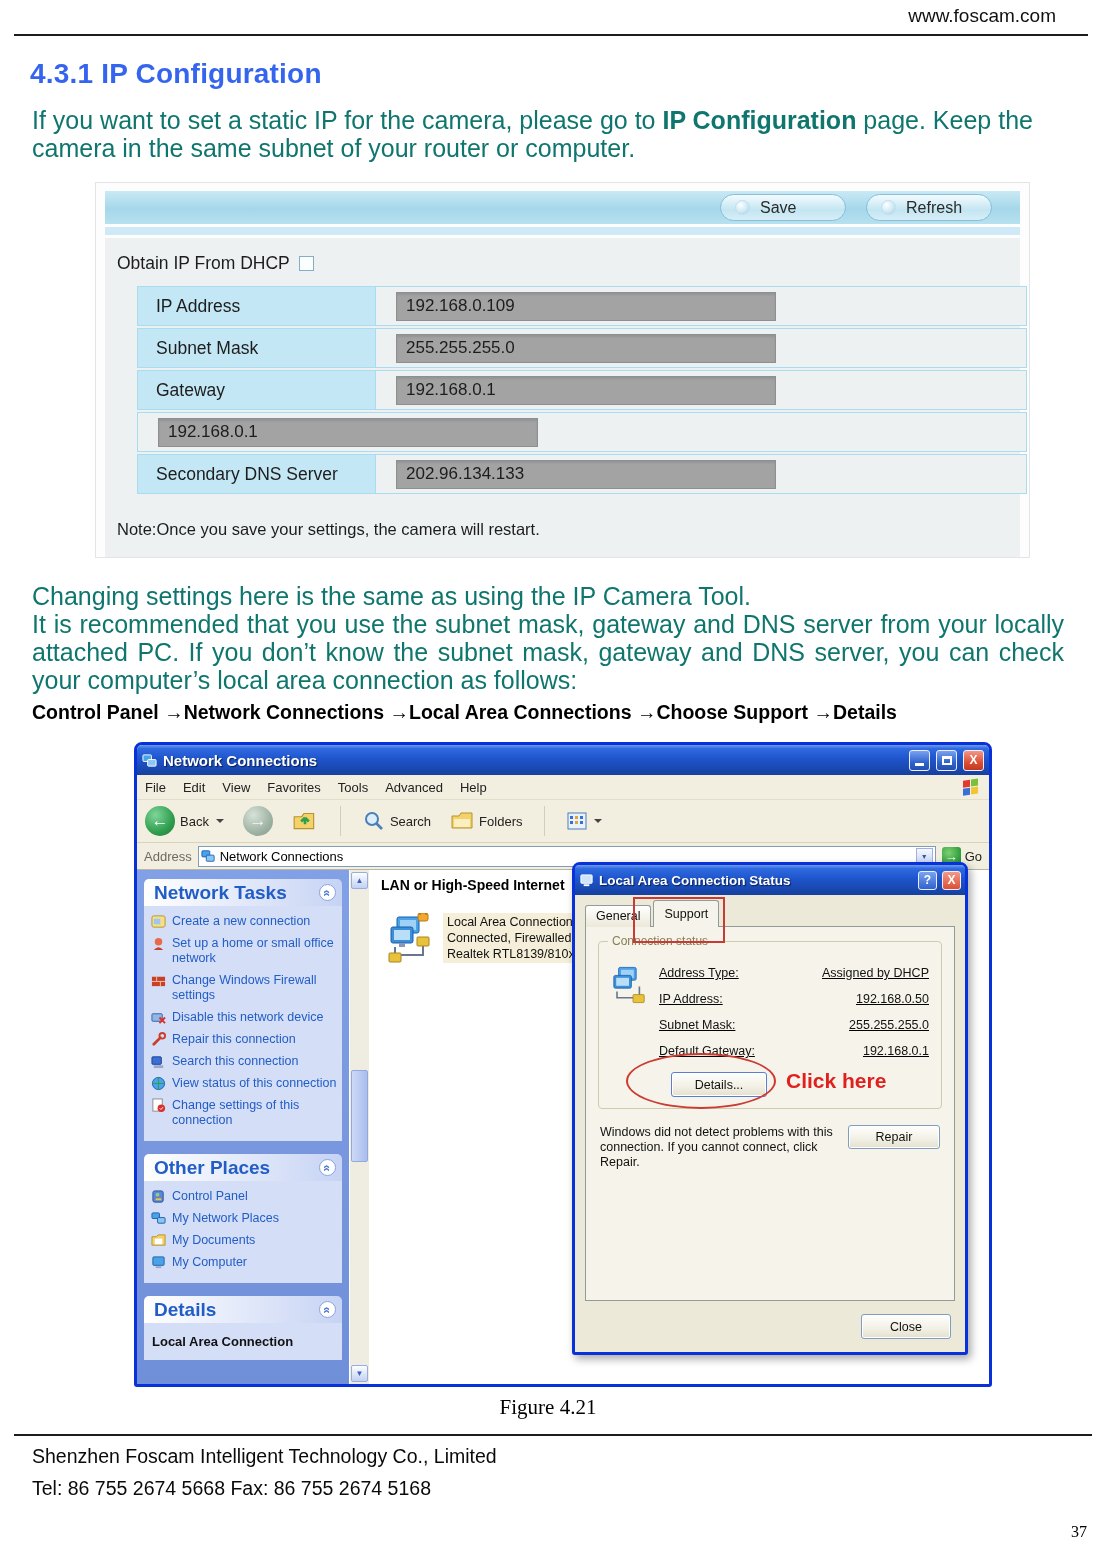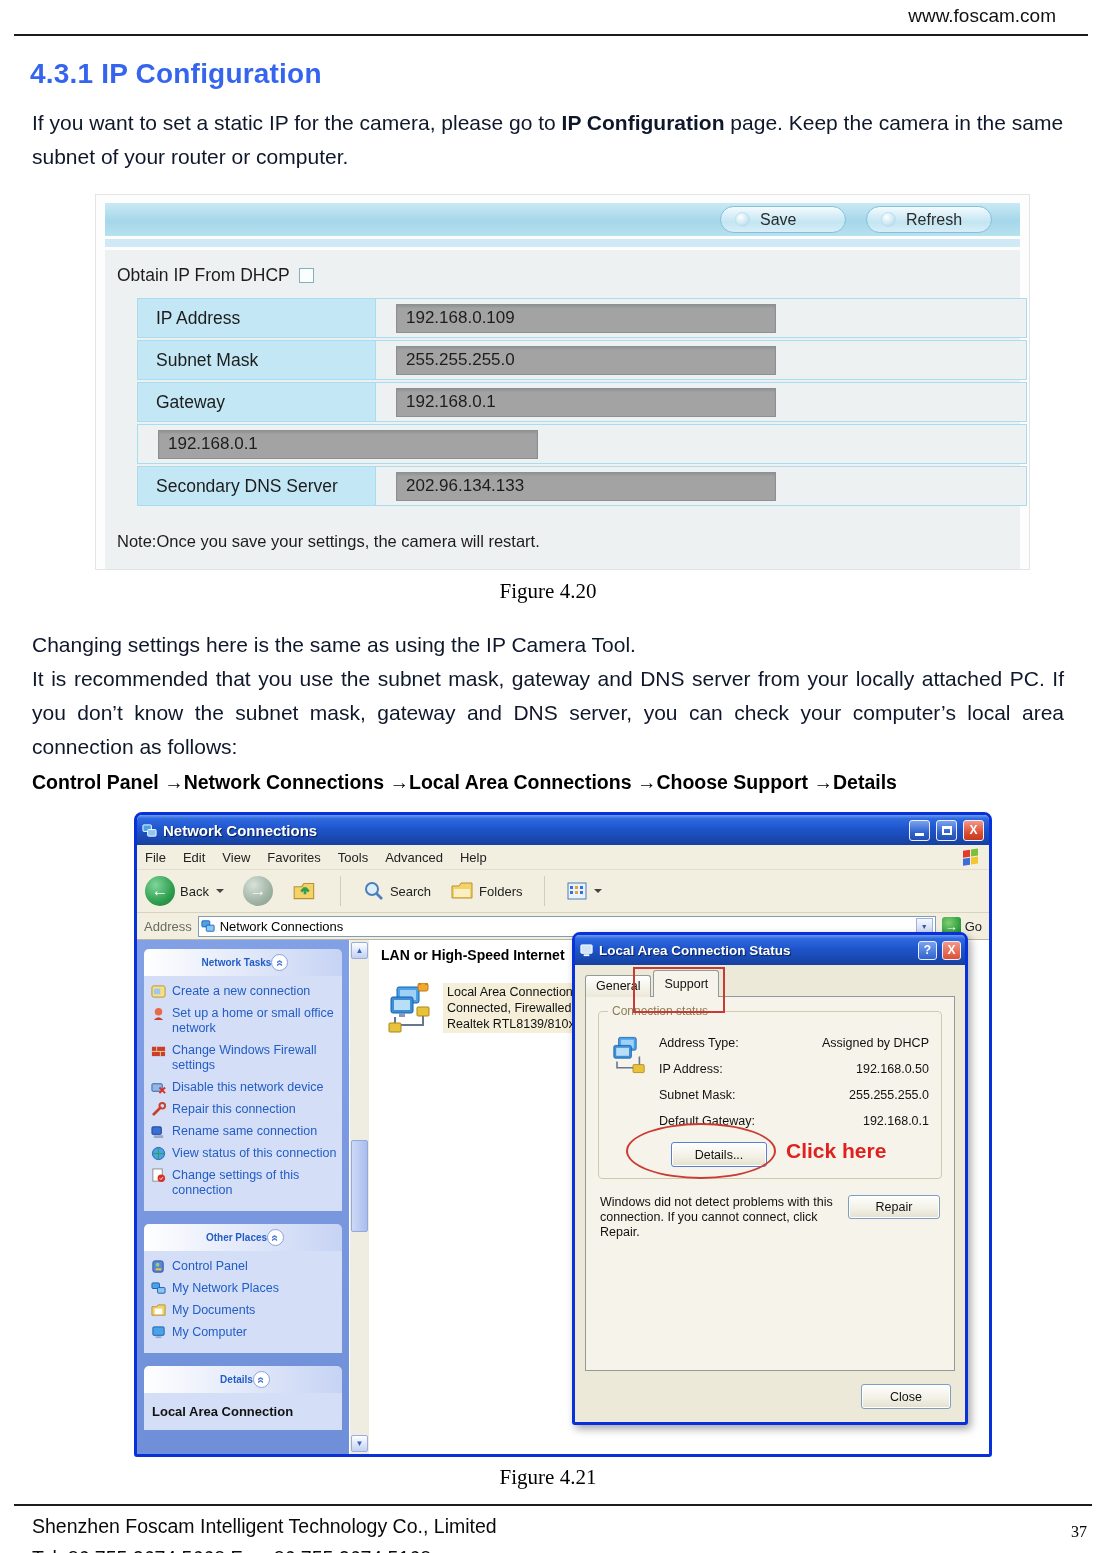--- a/index.html
+++ b/index.html
@@ -6,21 +6,21 @@
   html,body { background:#fff; }
   .page {
     position: relative; width: 1096px; height: 1553px; overflow: hidden;
     background: #fff; font-family: "Liberation Sans", sans-serif; color: #000;
   }
   
   .hdr { padding: 5px 40px 0 0; text-align: right; font-size: 19px; color:#111; }
   .hdr-rule { margin: 7px 8px 0 14px; border-top: 2px solid #1c1c1c; }
   
   h1.sec { margin: 22px 0 0 30px; font-size: 28px; font-weight: bold; color: #3565ee; letter-spacing:.2px; }
-  p.body-p { margin: 16px 32px 0 32px; font-size: 21px; line-height: 34px; color:#0f172a; }
+  p.body-p { margin: 16px 32px 0 32px; font-size: 25px; line-height: 28px; color:#0f766e; }
   p.just { text-align: justify; }
   p.nav-line { margin: 0 32px; font-size: 19.5px; line-height: 36px; font-weight: bold; }
   .caption { text-align:center; font-family:"Liberation Serif", serif; font-size: 21px; color:#000; }
   
   .fig420 { margin: 20px 0 0 95px; width: 935px; background:#fdfdfd; border:1px solid #e4e4e4; padding: 8px 9px 0 9px; }
   .f20-bar { height: 33px; background: linear-gradient(180deg,#c9e9f5,#a5d7ea 55%,#b7e1ef);
              display:flex; align-items:center; justify-content:flex-end; gap:20px; padding-right:28px; }
   .f20-btn { width:126px; height:27px; border-radius:14px; border:1px solid #85c0d8;
              background: linear-gradient(180deg,#f4fbfe,#c3e5f2 60%,#d8eef8);
              display:flex; align-items:center; gap:10px; padding-left:14px; cursor:pointer; }
@@ -77,22 +77,22 @@
   .addr-drop::before { content:"\25BC"; font-size:7px; color:#35579e; }
   .go-ico { width:19px; height:19px; border-radius:3px; background: radial-gradient(circle at 35% 30%, #7ecf72, #2f9e3e 65%, #1e7c2c);
             display:flex; align-items:center; justify-content:center; color:#fff; font-size:13px; }
   .go-ico::before { content:"\2192"; }
   .go-wrap { display:flex; align-items:center; gap:4px; color:#222; cursor:pointer; }
   .xp-main { position:relative; display:flex; height: 514px; background:#fff; }
   
   .sb { width: 212px; background: linear-gradient(180deg,#82a0e6,#6f8fd8); padding: 9px 7px; overflow:hidden; flex:none; }
   .sb-panel { margin-bottom: 13px; }
   .sb-head { height: 27px; background: linear-gradient(90deg,#ffffff,#c6d3f4); border-radius: 5px 5px 0 0;
-             display:flex; align-items:center; justify-content:center; padding: 0 6px 0 10px;
-             color:#215dc6; font-weight:bold; font-size:10px; cursor:pointer; }
+             display:flex; align-items:center; justify-content:space-between; padding: 0 6px 0 10px;
+             color:#215dc6; font-weight:bold; font-size:19px; cursor:pointer; }
   .chev { width:17px; height:17px; border-radius:50%; background:#fff; border:1px solid #8aa3de;
           display:flex; align-items:center; justify-content:center; }
   .chev::before { content:"\00AB"; color:#4f7ad0; font-weight:bold; font-size:12px; transform: rotate(90deg); display:block; line-height:1; }
   .sb-body { background:#d5def7; padding: 8px 4px 6px 7px; }
   .sb-item { display:flex; align-items:flex-start; gap:6px; margin-bottom: 7px; color:#215dc6; font-size:12.5px; line-height:15px; cursor:pointer; }
   .ti { width:15px; height:15px; flex:none; margin-top:0; }
   .sb-det { background:#d5def7; padding: 11px 8px; font-weight:bold; font-size:13px; color:#111; }
   
   .scrollcol { width: 20px; background:#efede1; border-left:1px solid #fff; display:flex; flex-direction:column; align-items:center; flex:none; }
   .scr-btn { width:17px; height:17px; margin:2px 0; background:linear-gradient(#fdfeff,#c2d0f2); border:1px solid #98acdd; border-radius:2px;
@@ -119,21 +119,21 @@
              display:flex; align-items:center; justify-content:center; cursor:pointer; }
   .dlg-tabs { position:relative; display:flex; align-items:flex-end; height: 32px; padding: 0 10px; }
   .tab { font-size:12.5px; color:#111; border:1px solid #919b9c; border-bottom:none; border-radius:3px 3px 0 0;
          background: linear-gradient(#ffffff,#ece9d8); padding: 3px 10px; height:22px; margin-right:2px; cursor:pointer; position:relative; z-index:1; }
   .tab.active { background:#f6f4ea; height:27px; padding-top:6px; z-index:2; }
   .tab-hl { position:absolute; left: 58px; top: 2px; width: 92px; height: 46px; border: 2px solid #c93a35; z-index:3; pointer-events:none; }
   .dlg-page { margin: 0 10px; height: 375px; background:#f6f4ea; border:1px solid #919b9c; margin-top:-1px; position:relative; }
   .gbox { position: relative; margin: 14px 12px 0 12px; height: 168px; border:1px solid #cfcbae; border-radius:4px; padding: 22px 12px 0 10px; }
   .gb-legend { position:absolute; top:-8px; left:9px; background:#f6f4ea; padding:0 4px; font-size:12px; color:#8a7c54; }
   .gb-flex { display:flex; gap:10px; }
-  .gb-rows { flex:1; margin-top:2px; }
+  .gb-rows { flex:1; margin-top:2px;text-decoration:underline; }
   .gb-row { display:flex; justify-content:space-between; font-size:12.5px; color:#111; margin-bottom: 12px; }
   .xpbtn { background: linear-gradient(180deg,#fefefe,#f2f0e4 60%,#e3e0cf); border:1px solid #7d9ebe; border-radius:3px;
            font-family:"Liberation Sans",sans-serif; font-size:12.5px; color:#111; cursor:pointer;
            box-shadow: inset 0 0 0 1px #fff; }
   .details-btn { display:block; width: 96px; height: 25px; margin: 2px 0 0 62px; border:1px solid #5a7fd0; }
   .red-ellipse { position:absolute; left: 40px; top: 126px; width: 150px; height: 56px;
                  border:2px solid #cc3b33; border-radius: 50%; pointer-events:none; }
   .click-here { position:absolute; left: 200px; top: 142px; color:#e01f1f; font-weight:bold; font-size:21px; }
   .repair-row { display:flex; align-items:flex-start; margin: 16px 14px 0 14px; }
   .repair-text { width: 235px; font-size:12.5px; line-height:15px; color:#111; }
@@ -200,21 +200,20 @@
         <div class="f20-row">
           <div class="cell-l">Secondary DNS Server</div>
           <div class="cell-v">
               <input value="202.96.134.133" style="">
             </div>
         </div>
       </div>
       <div class="f20-note">Note:Once you save your settings, the camera will restart.</div>
     </div>
   </div>
-  <div class="caption" style="margin-top:9px;">Figure 4.20</div>
 
   <p class="body-p" style="margin-top:24px;">Changing settings here is the same as using the IP Camera Tool.</p>
   <p class="body-p just" style="margin-top:0;">It is recommended that you use the subnet mask, gateway and DNS server from your locally attached PC. If you don’t know the subnet mask, gateway and DNS server, you can check your computer’s local area connection as follows:</p>
   <p class="nav-line">Control Panel →Network Connections →Local Area Connections →Choose Support →Details</p>
 
   <div class="xp">
     <div class="xp-titlebar">
       <svg class="ti" viewBox="0 0 16 16">
           <rect x="1" y="2" width="9" height="7" rx="1" fill="#4aa3e8" stroke="#fff" stroke-width="1"></rect>
           <rect x="6" y="7" width="9" height="7" rx="1" fill="#8cc6f2" stroke="#fff" stroke-width="1"></rect>
@@ -348,21 +347,21 @@
                   <path d="M3 13 L10 6" stroke="#c9402a" stroke-width="3" stroke-linecap="round"></path>
                   <circle cx="12" cy="4" r="3" fill="none" stroke="#c9402a" stroke-width="2"></circle>
                 </svg>
                 <span>Repair this connection</span>
               </div>
             <div class="sb-item">
                 <svg class="ti" viewBox="0 0 16 16">
                   <rect x="1" y="3" width="10" height="8" rx="1" fill="#3a6fd8" stroke="#1c3f8e"></rect>
                   <rect x="3" y="12" width="10" height="3" fill="#9aa8c8"></rect>
                 </svg>
-                <span>Rename same connection</span>
+                <span>Search this connection</span>
               </div>
             <div class="sb-item">
                 <svg class="ti" viewBox="0 0 16 16">
                   <circle cx="8" cy="8" r="6.5" fill="#4aa3e8" stroke="#1a5fae"></circle>
                   <path d="M2 8 h12 M8 1.5 v13" stroke="#2f9e4e"></path>
                 </svg>
                 <span>View status of this connection</span>
               </div>
             <div class="sb-item">
                 <svg class="ti" viewBox="0 0 16 16">

